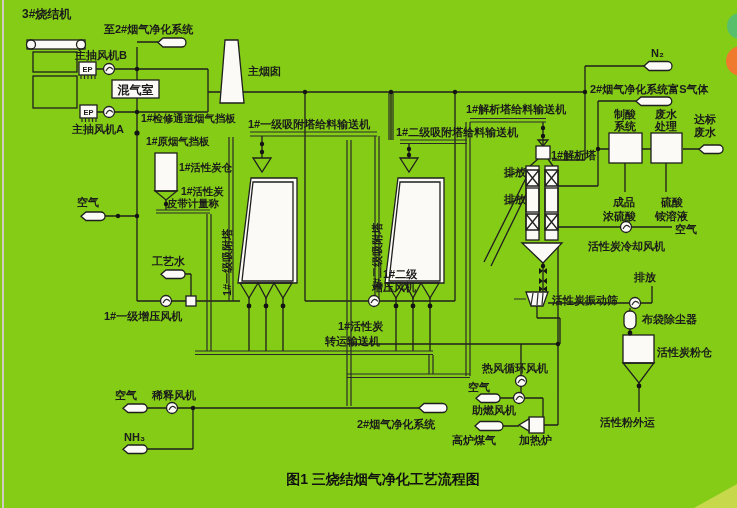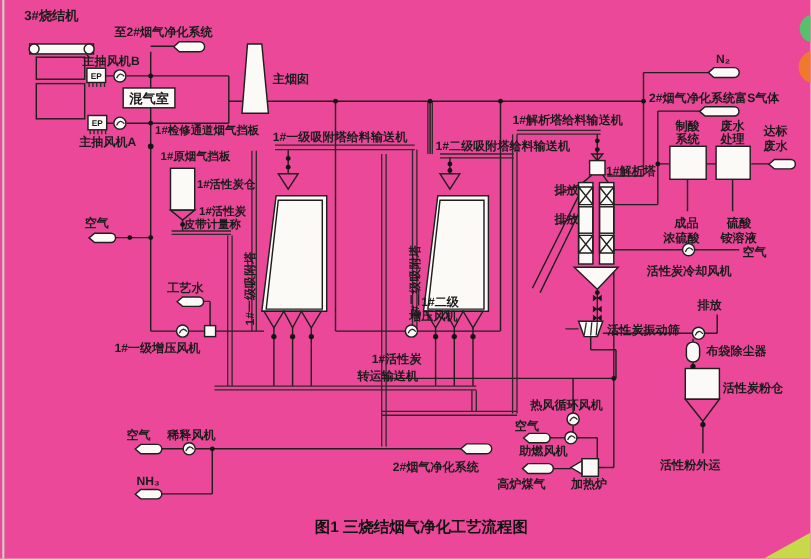--- a/index.html
+++ b/index.html
@@ -1,16 +1,16 @@
 <!DOCTYPE html>
 <html><head>
 <meta charset="utf-8">
 <style>
   html,body{margin:0;padding:0;background:#e8e6e0;}
-  .page{position:relative;width:737px;height:508px;background:#ec4899;overflow:hidden;
+  .page{position:relative;width:737px;height:508px;background:#84cc16;overflow:hidden;
         font-family:"Liberation Sans","DejaVu Sans",sans-serif;}
   svg{position:absolute;left:0;top:0;}
   .ln{stroke:#1f1f1f;stroke-width:1.3;fill:none;}
   .lnt{stroke:#2a2a2a;stroke-width:1.2;fill:none;}
   .eq{fill:#fbfaf6;stroke:#1f1f1f;stroke-width:1.3;}
   .eqn{fill:none;stroke:#1f1f1f;stroke-width:1.3;}
   .dot circle{fill:#141414;}
   .lbl{font:600 11px "Liberation Sans","DejaVu Sans",sans-serif;fill:#1b1b1b;}
   .lbl-s{font-size:10.4px;}
   .lbl-b{font-weight:700;font-size:12px;}

